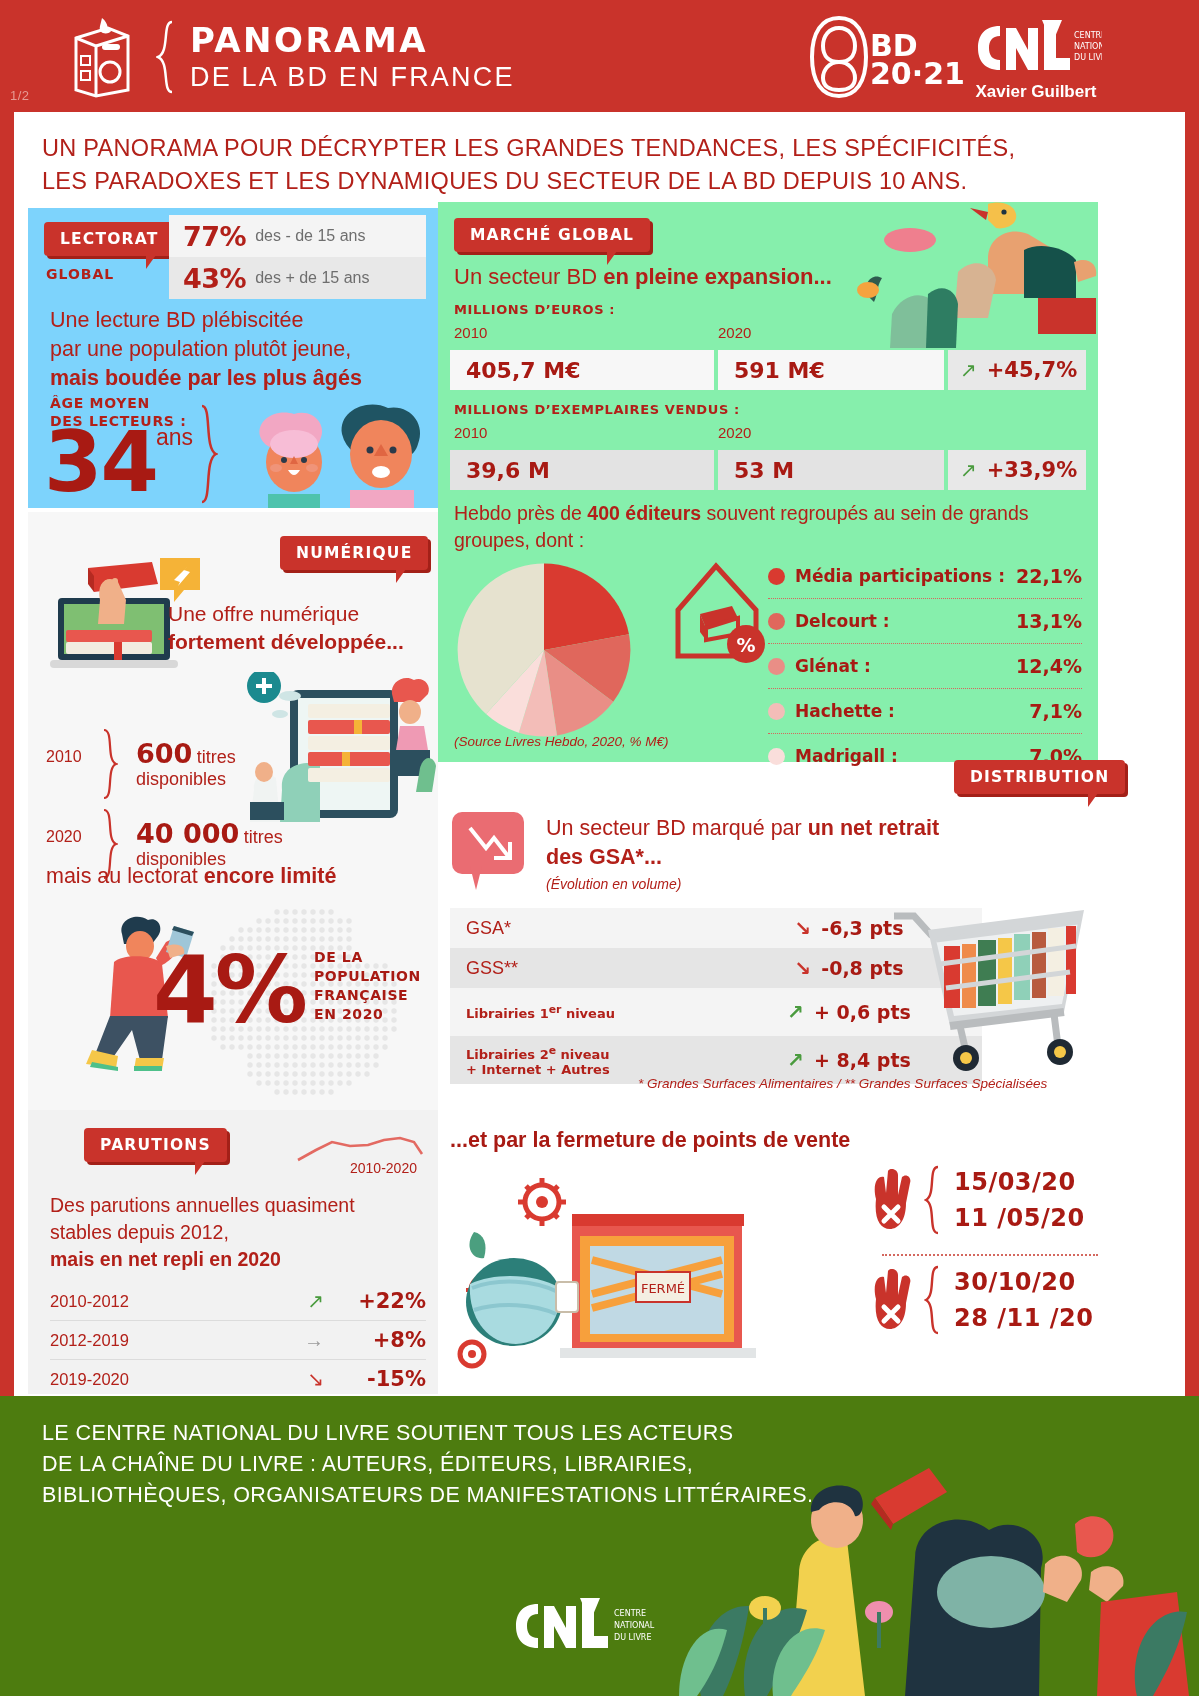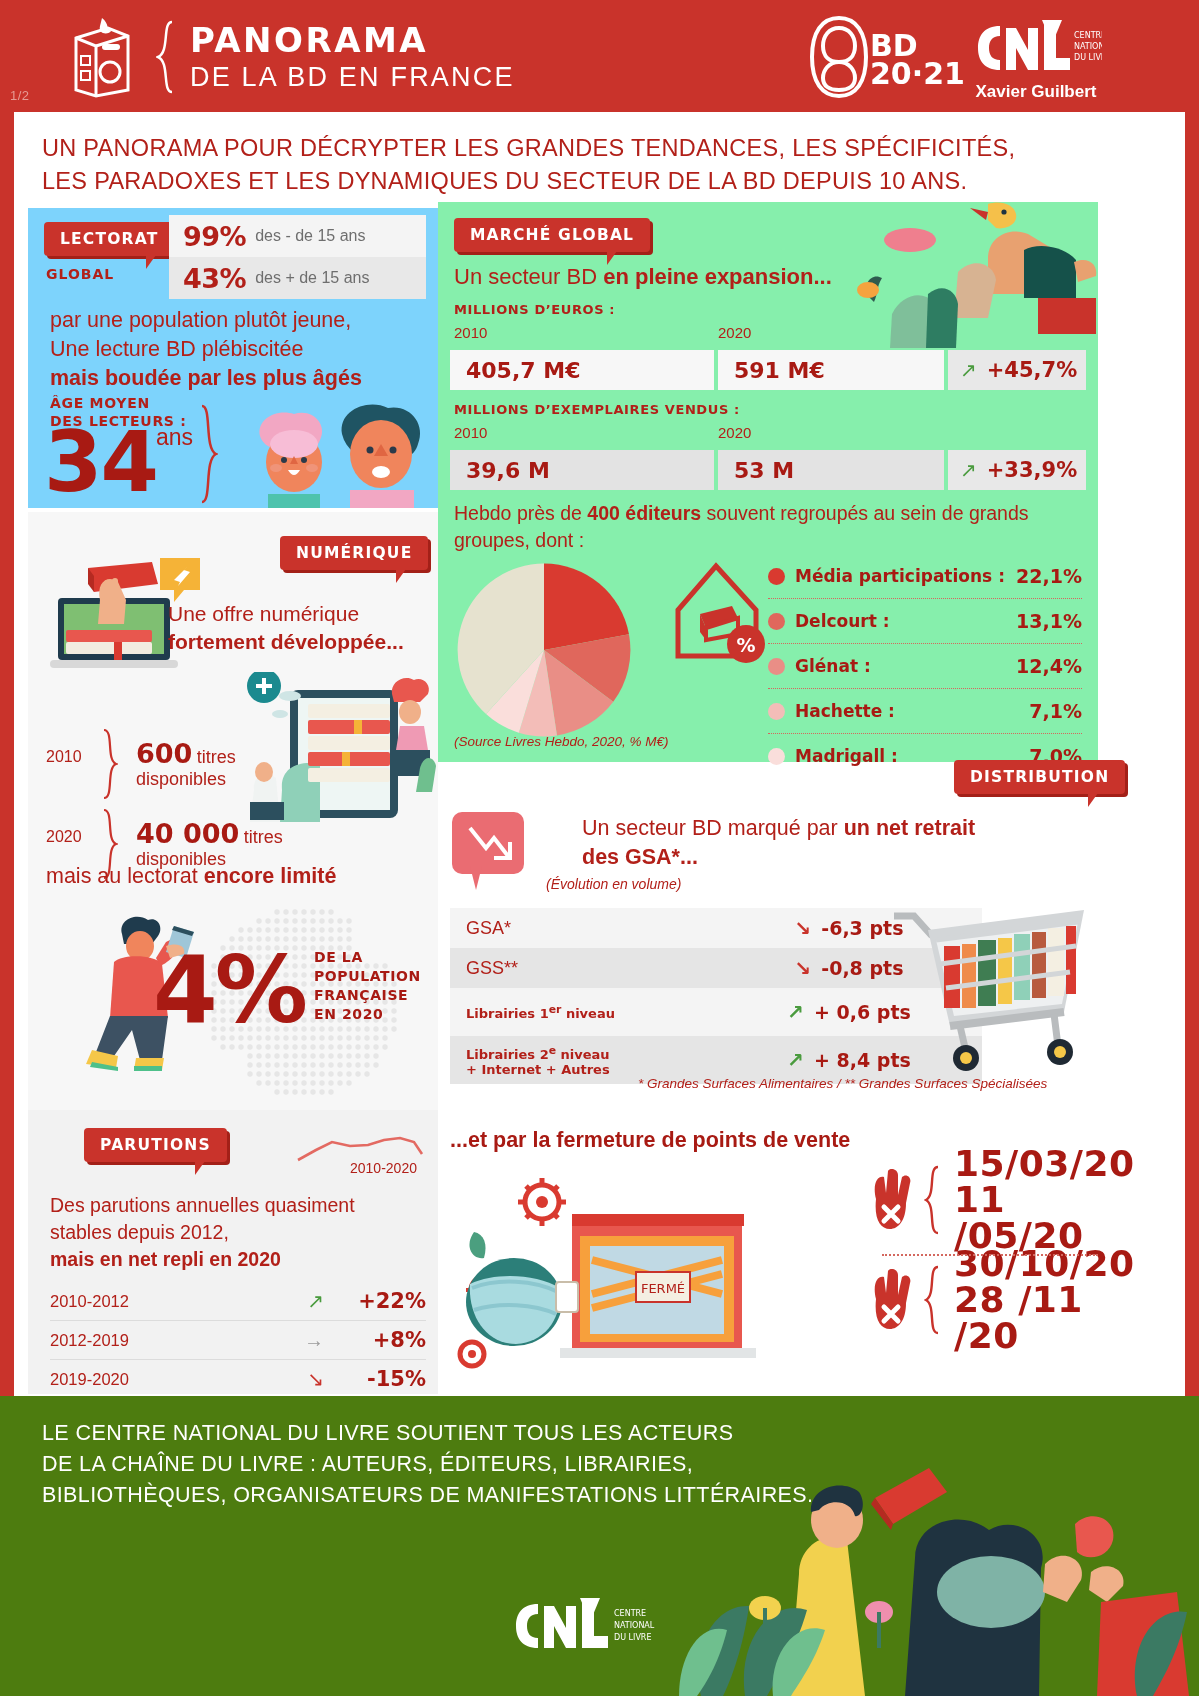--- a/index.html
+++ b/index.html
@@ -183,21 +183,21 @@
     position:absolute;left:286px;top:436px;color:#a81a13;font-weight:bold;
     font-size:14px;line-height:19px;letter-spacing:.6px;
     font-family:"DejaVu Sans", sans-serif;
   }
   
   .distrib{left:424px;top:766px;width:660px;height:340px;background:#ffffff;}
   .dist-tag{position:absolute;left:516px;top:-6px;}
   .dist-icon{position:absolute;left:14px;top:46px;width:72px;height:82px;}
   .dist-head{
     position:absolute;left:108px;top:48px;width:430px;color:#b22019;
-    font-size:21.5px;line-height:29px;margin-left:36px;
+    font-size:21.5px;line-height:29px;
   }
   .dist-head b{font-weight:bold;}
   .dist-sub{
     position:absolute;left:108px;top:110px;color:#b22019;font-size:14px;
     font-style:italic;
   }
   .dist-table{position:absolute;left:12px;top:142px;width:532px;}
   .dist-row{display:flex;height:40px;align-items:center;}
   .dist-row.alt{background:#e5e5e5;}
   .dist-row.norm{background:#f4f4f4;}
@@ -241,21 +241,21 @@
   .fermeture{left:424px;top:1106px;width:660px;height:290px;background:#ffffff;}
   .ferm-head{
     position:absolute;left:12px;top:22px;color:#a81a13;font-weight:bold;
     font-size:21.5px;
   }
   .ferm-illus{position:absolute;left:12px;top:56px;width:330px;height:220px;}
   .ferm-dates{position:absolute;left:430px;top:44px;width:230px;}
   .ferm-block{display:flex;align-items:center;height:100px;}
   .ferm-hand{width:46px;height:62px;flex:0 0 auto;}
   .ferm-brace{width:20px;height:70px;margin:0 10px;flex:0 0 auto;}
-  .ferm-dd{color:#a81a13;font-weight:bold;font-size:36px;line-height:36px;
+  .ferm-dd{color:#a81a13;font-weight:bold;font-size:24px;line-height:36px;
     font-family:"DejaVu Sans", sans-serif;letter-spacing:.5px;}
   .ferm-sep{
     position:absolute;left:444px;top:148px;width:216px;
     border-top:2px dotted #d4675e;
   }
   
   .footer{
     position:absolute;left:-14px;top:1396px;width:1199px;height:300px;
     background:#4d7c0f;overflow:hidden;
   }
@@ -328,32 +328,32 @@
   </div>
 
   <div class="panel lectorat">
     <div class="lect-tag">
       <span class="tag">LECTORAT</span>
     </div>
     <div class="lect-global">GLOBAL</div>
 
     <div class="lect-rows">
       <div class="lect-row r1">
-        <span class="lect-pct">99%</span>
+        <span class="lect-pct">77%</span>
         <span class="lect-lab">des - de 15 ans</span>
       </div>
       <div class="lect-row r2">
         <span class="lect-pct">43%</span>
         <span class="lect-lab">des + de 15 ans</span>
       </div>
     </div>
 
     <div class="lect-head">
+      <div>Une lecture BD plébiscitée</div>
       <div>par une population plutôt jeune,</div>
-      <div>Une lecture BD plébiscitée</div>
       <div><b>mais boudée par les plus âgés</b></div>
     </div>
 
     <div class="age-lab">
       <div>ÂGE MOYEN</div>
       <div>DES LECTEURS :</div>
     </div>
     <div class="age-num">34</div>
     <div class="age-unit">ans</div>
     <svg class="age-brace" viewBox="0 0 20 100">

